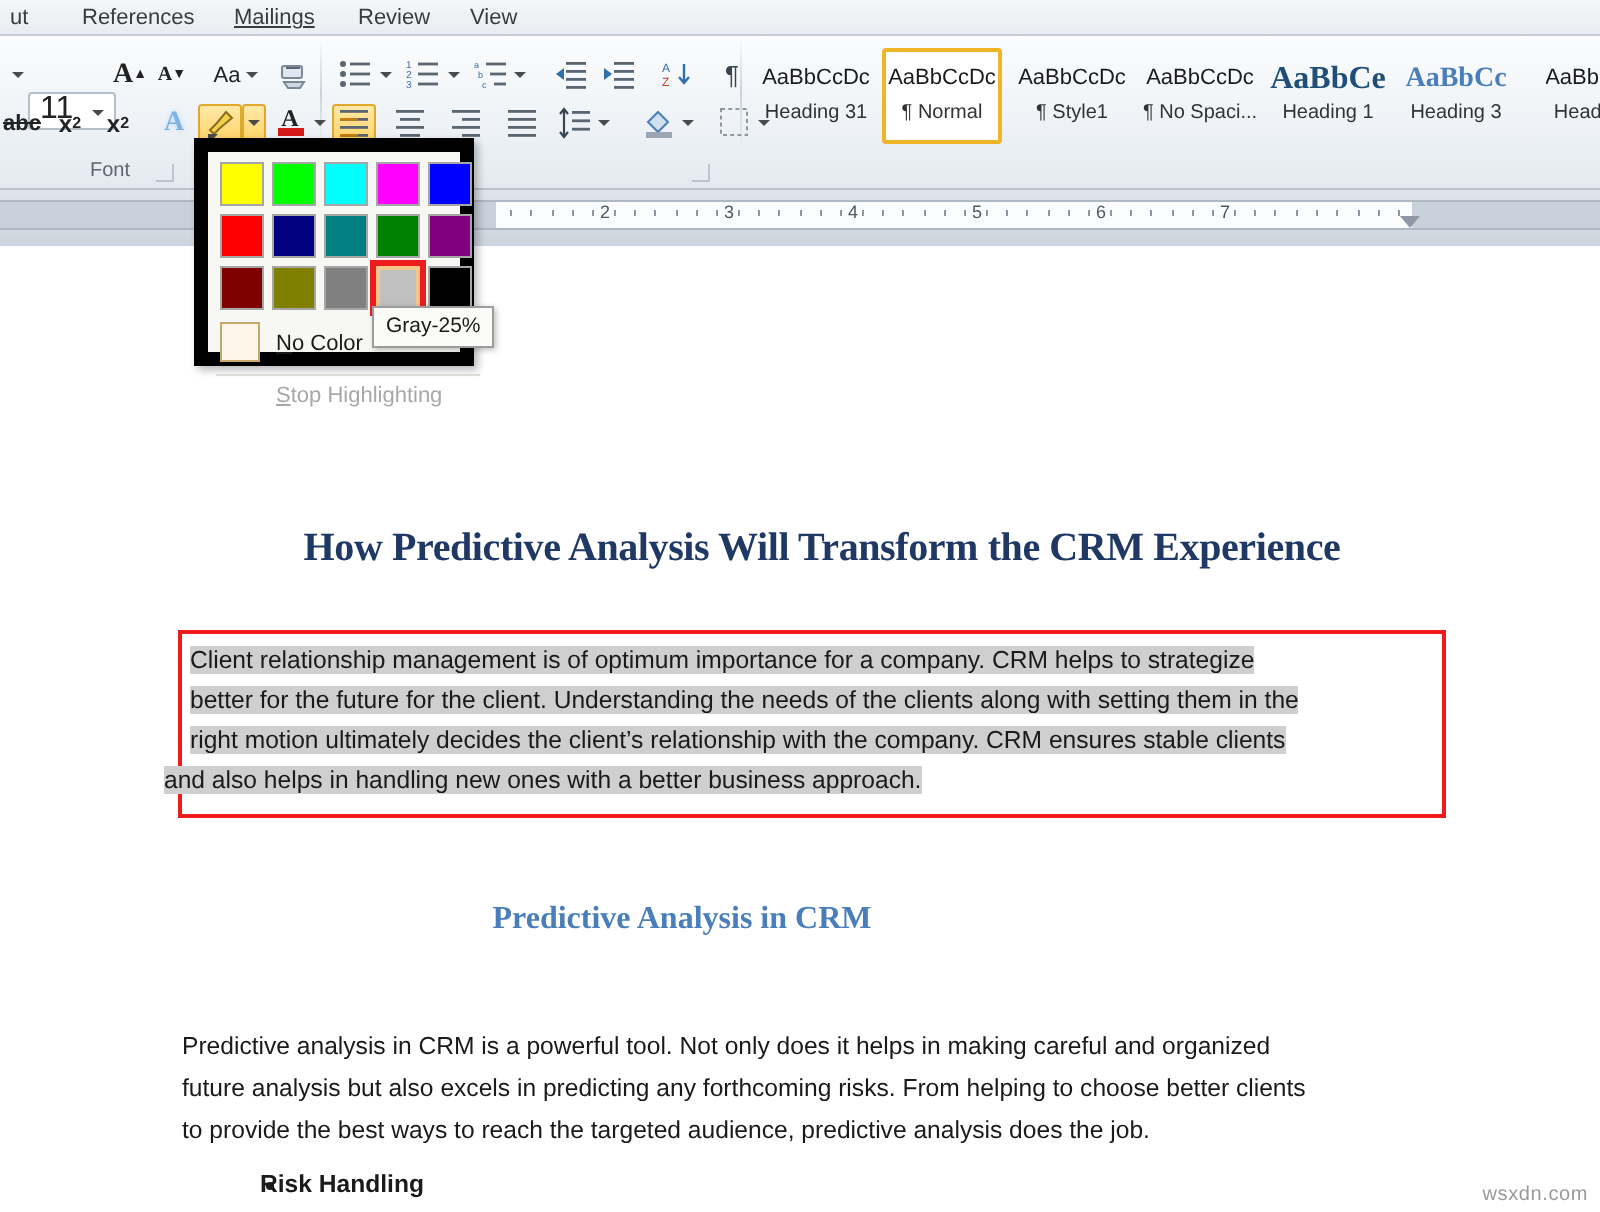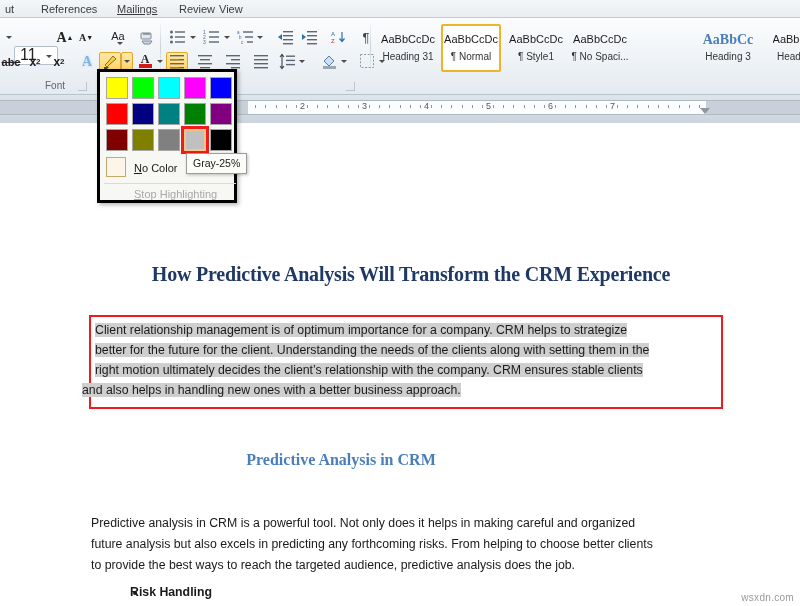--- a/index.html
+++ b/index.html
@@ -143,22 +143,22 @@
     position: absolute; left: 133px; top: 468px; width: 4px; height: 4px;
     border-radius: 50%; background: #1a1a1a;
   }
   .watermark {
     position: absolute; right: 6px; bottom: 3px;
     font-size: 10px; color: #9a9a9a; letter-spacing: .3px;
   }
 
   
   .hl-menu {
-    position: absolute; left: 97px; top: 69px; width: 140px; height: 134px;
-    background: #f7f7f4; border: 3px solid #000000;
+    position: absolute; left: 97px; top: 69px; width: 140px; height: 114px;
+    background: #f7f7f4; border: 7px solid #000000;
     box-shadow: 2px 2px 4px rgba(0,0,0,.28);
     z-index: 40;
   }
   .swatch {
     position: absolute; width: 22px; height: 22px;
     border: 1px solid #a6a6a6; cursor: default;
   }
   .swatch.sel {
     outline: 3px solid #ee1c1c; outline-offset: 0px;
     border: 2px solid #f6c58a; z-index: 3;
@@ -186,21 +186,21 @@
 </head>
 <body>
 
 <div id="app">
 
   <div class="ribbon-tabs" id="tabbar">
       <div class="tab" style="left: 0px;">ut</div>
       <div class="tab" style="left: 36px;">References</div>
       <div class="tab" style="left: 112px; text-decoration: underline;">Mailings</div>
       <div class="tab" style="left: 174px;">Review</div>
-      <div class="tab" style="left: 214px;">View</div>
+      <div class="tab" style="left: 230px;">View</div>
     </div>
 
   <div class="ribbon-body" id="ribbonbody">
 
     <div class="fsize" style="left:14px; top:28px; width:44px; height:19px;">
       <span>11</span>
       <span class="caret" style="top:8px;"></span>
     </div>
     <div class="grp-sep" style="left:160px;"></div>
     <div class="grp-sep" style="left:370px;"></div>
@@ -208,21 +208,21 @@
         <span class="caret"></span>
       </div>
       <div class="btn" style="left: 54px; top: 10px; width: 22px; height: 19px;">
         <span style="font-family:'Liberation Serif',serif;font-size:14px;font-weight:bold;">A</span>
         <span style="font-size:7px;vertical-align:super;">▲</span>
       </div>
       <div class="btn" style="left: 76px; top: 10px; width: 20px; height: 19px;">
         <span style="font-family:'Liberation Serif',serif;font-size:10px;font-weight:bold;">A</span>
         <span style="font-size:7px;vertical-align:super;">▼</span>
       </div>
-      <div class="btn" style="left: 105px; top: 10px; width: 26px; height: 19px; flex-direction: column;">
+      <div class="btn" style="left: 105px; top: 10px; width: 26px; height: 19px;">
         <span style="font-size:11px;">Aa</span>
         <span class="caret" style="margin-left:3px;"></span>
       </div>
       <div class="btn" style="left: 136px; top: 10px; width: 22px; height: 19px;">
         <svg width="16" height="16" viewBox="0 0 16 16">
           <rect x="2" y="3" width="10" height="6" rx="1" fill="#dfe6ee" stroke="#7b8896"></rect>
           <path d="M3 11 L13 11 L11 14 L5 14 Z" fill="#cfd8e2" stroke="#7b8896"></path>
           <path d="M4 4 L11 4" stroke="#5a6672"></path>
         </svg>
       </div>
@@ -398,20 +398,24 @@
         <div class="style-prev">AaBbCcDc</div>
         <div class="style-name">¶ Normal</div>
       </div>
       <div class="style-card" style="left: 506px; top: 6px;">
         <div class="style-prev">AaBbCcDc</div>
         <div class="style-name">¶ Style1</div>
       </div>
       <div class="style-card" style="left: 570px; top: 6px;">
         <div class="style-prev">AaBbCcDc</div>
         <div class="style-name">¶ No Spaci...</div>
+      </div>
+      <div class="style-card" style="left: 634px; top: 6px;">
+        <div class="style-prev" style="font-family: &quot;Liberation Serif&quot;, serif; font-size: 16px; color: rgb(31, 78, 121); font-weight: bold;">AaBbCе</div>
+        <div class="style-name">Heading 1</div>
       </div>
       <div class="style-card" style="left: 698px; top: 6px;">
         <div class="style-prev" style="font-family: &quot;Liberation Serif&quot;, serif; font-size: 14px; color: rgb(74, 126, 187); font-weight: bold;">AaBbCc</div>
         <div class="style-name">Heading 3</div>
       </div>
       <div class="style-card" style="left: 760px; top: 6px;">
         <div class="style-prev">AaBbC</div>
         <div class="style-name">Headi</div>
       </div>
     </div>

